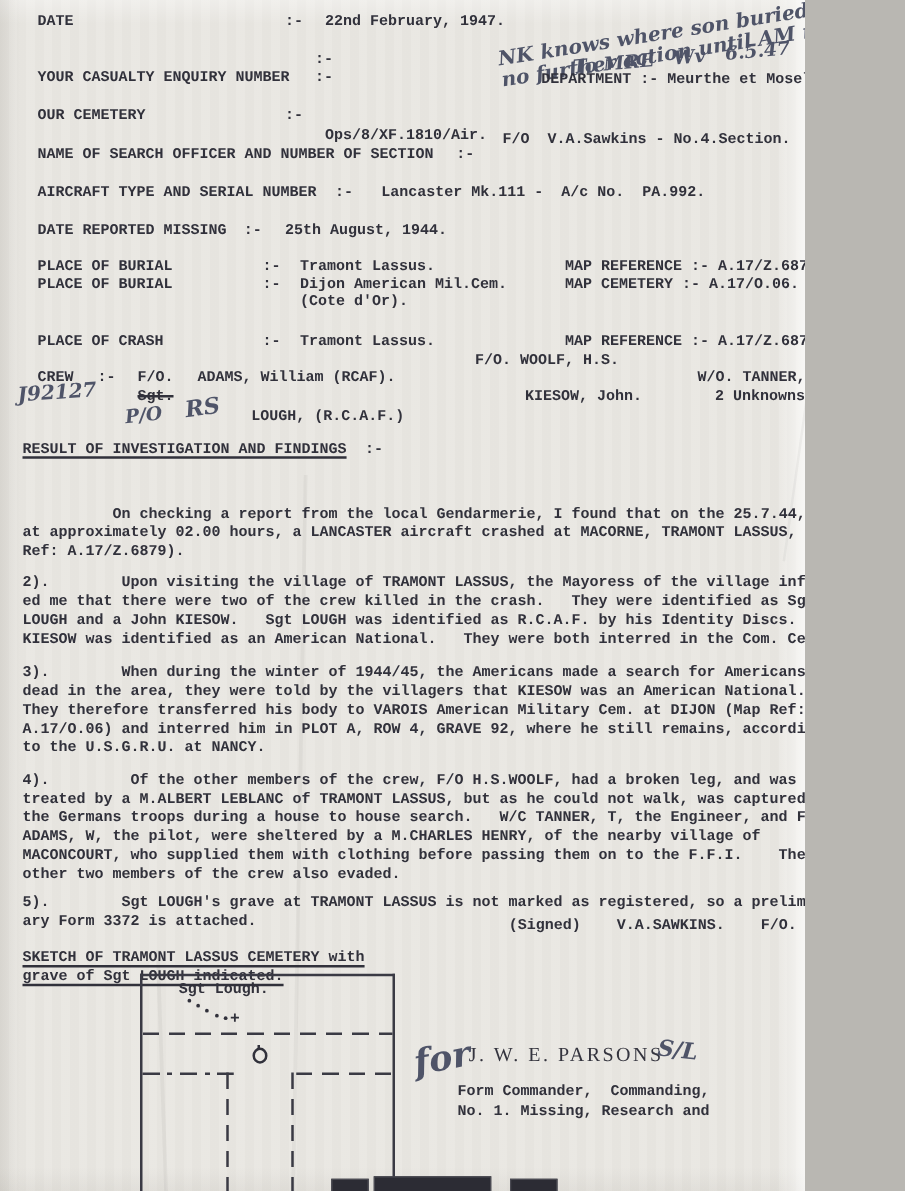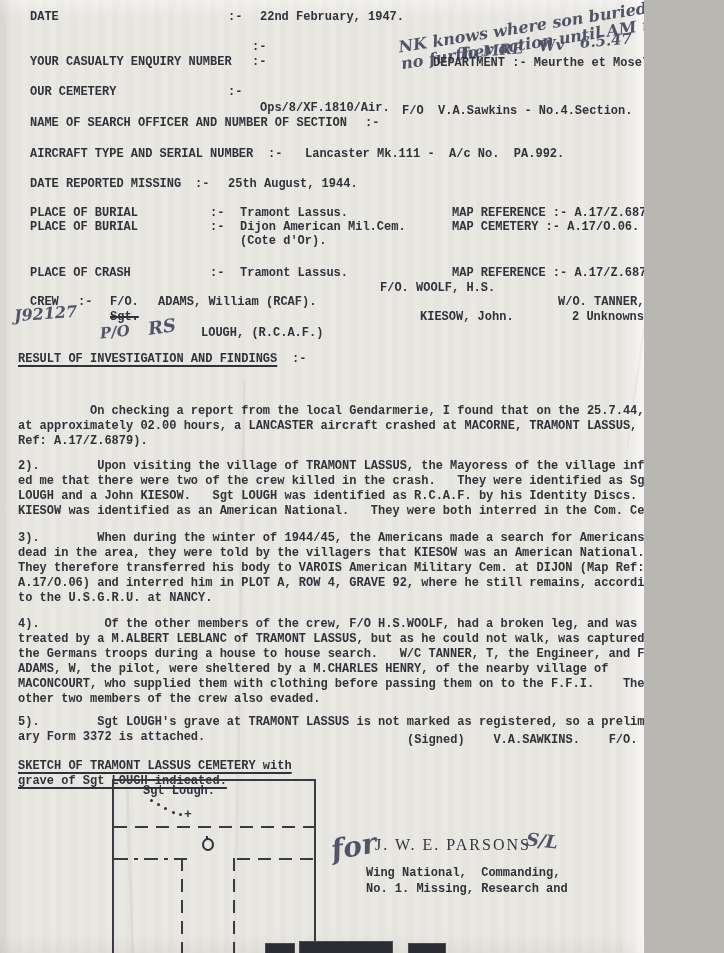--- a/index.html
+++ b/index.html
@@ -147,16 +147,16 @@
   <div class="vline-dash" style="left:181px;top:858px;height:95px;"></div>
   <div class="vline-dash" style="left:233px;top:858px;height:95px;"></div>
 
   <div class="bar" style="left:265px;top:943px;width:28px;height:10px;"></div>
   <div class="bar" style="left:299px;top:941px;width:92px;height:12px;"></div>
   <div class="bar" style="left:408px;top:943px;width:36px;height:10px;"></div>
 
   <span class="hand" style="left:331px;top:838px;font-size:28px;transform:rotate(-10deg);">for</span>
   <span class="stamp" style="left:375px;top:836px;">J. W. E. PARSONS</span>
   <span class="hand" style="left:526px;top:832px;font-size:18px;transform:rotate(6deg);">S/L</span>
-  <span class="t" style="left:366px;top:866px;">Wing National,  Commanding,</span>
+  <span class="t" style="left:366px;top:866px;">Form Commander,  Commanding,</span>
   <span class="t" style="left:366px;top:882px;">No. 1. Missing, Research and</span>
 
 </div>
 
 </body></html>

